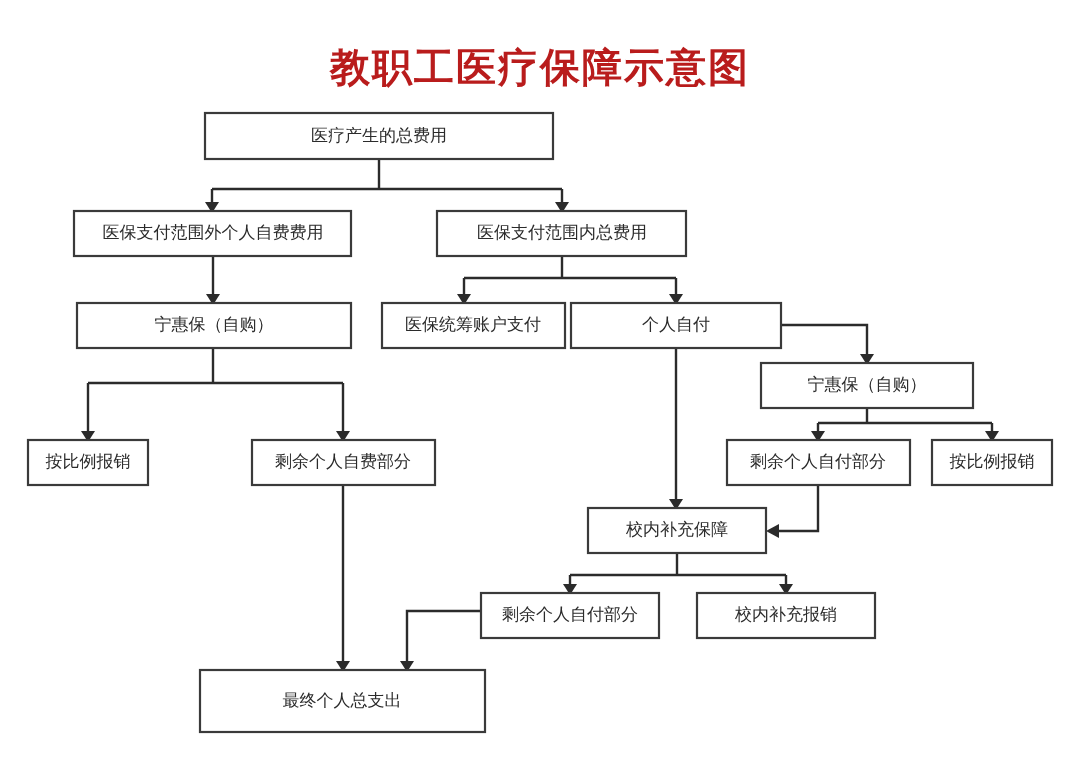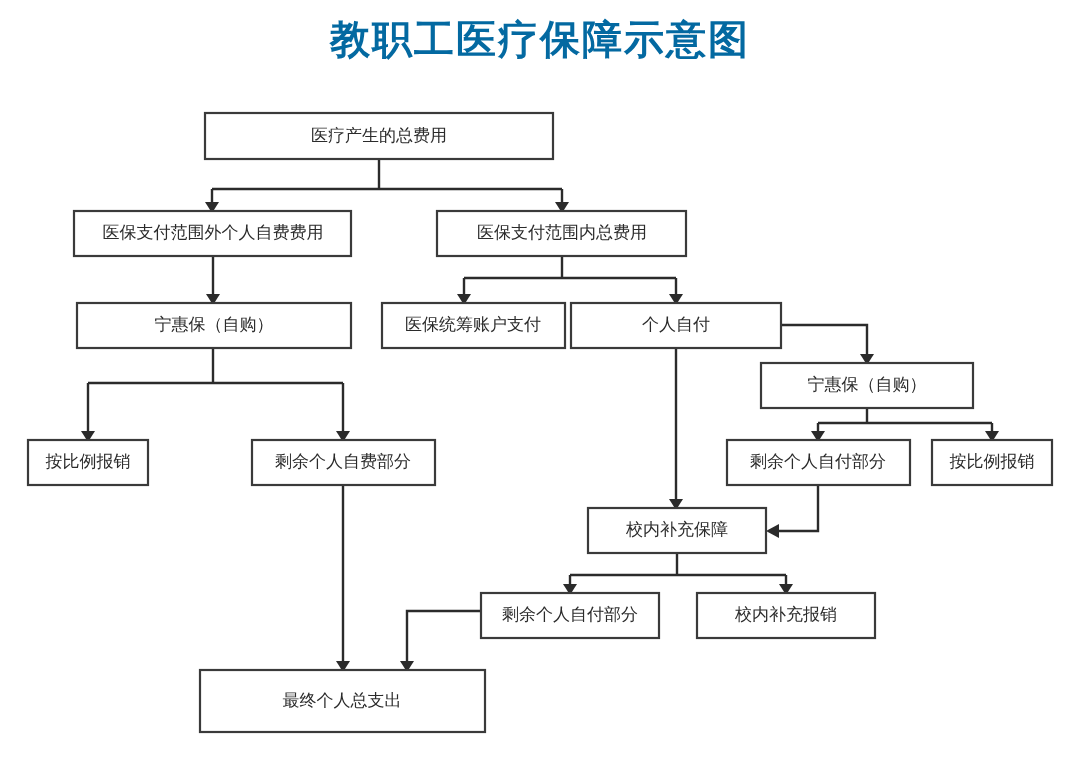--- a/index.html
+++ b/index.html
@@ -13,26 +13,26 @@
   #page {
     position: relative;
     width: 1080px;
     height: 763px;
     background: #ffffff;
     overflow: hidden;
   }
   #chart-title {
     position: absolute;
     left: 0;
-    top: 12px;
+    top: 40px;
     width: 1080px;
     text-align: center;
     font-size: 40px;
     font-weight: bold;
-    color: #0369a1;
+    color: #b91c1c;
     letter-spacing: 2px;
     font-family: "Liberation Sans", "DejaVu Sans", sans-serif;
   }
   #flow-svg {
     position: absolute;
     left: 0;
     top: 0;
   }
   .node-box {
     fill: #ffffff;

